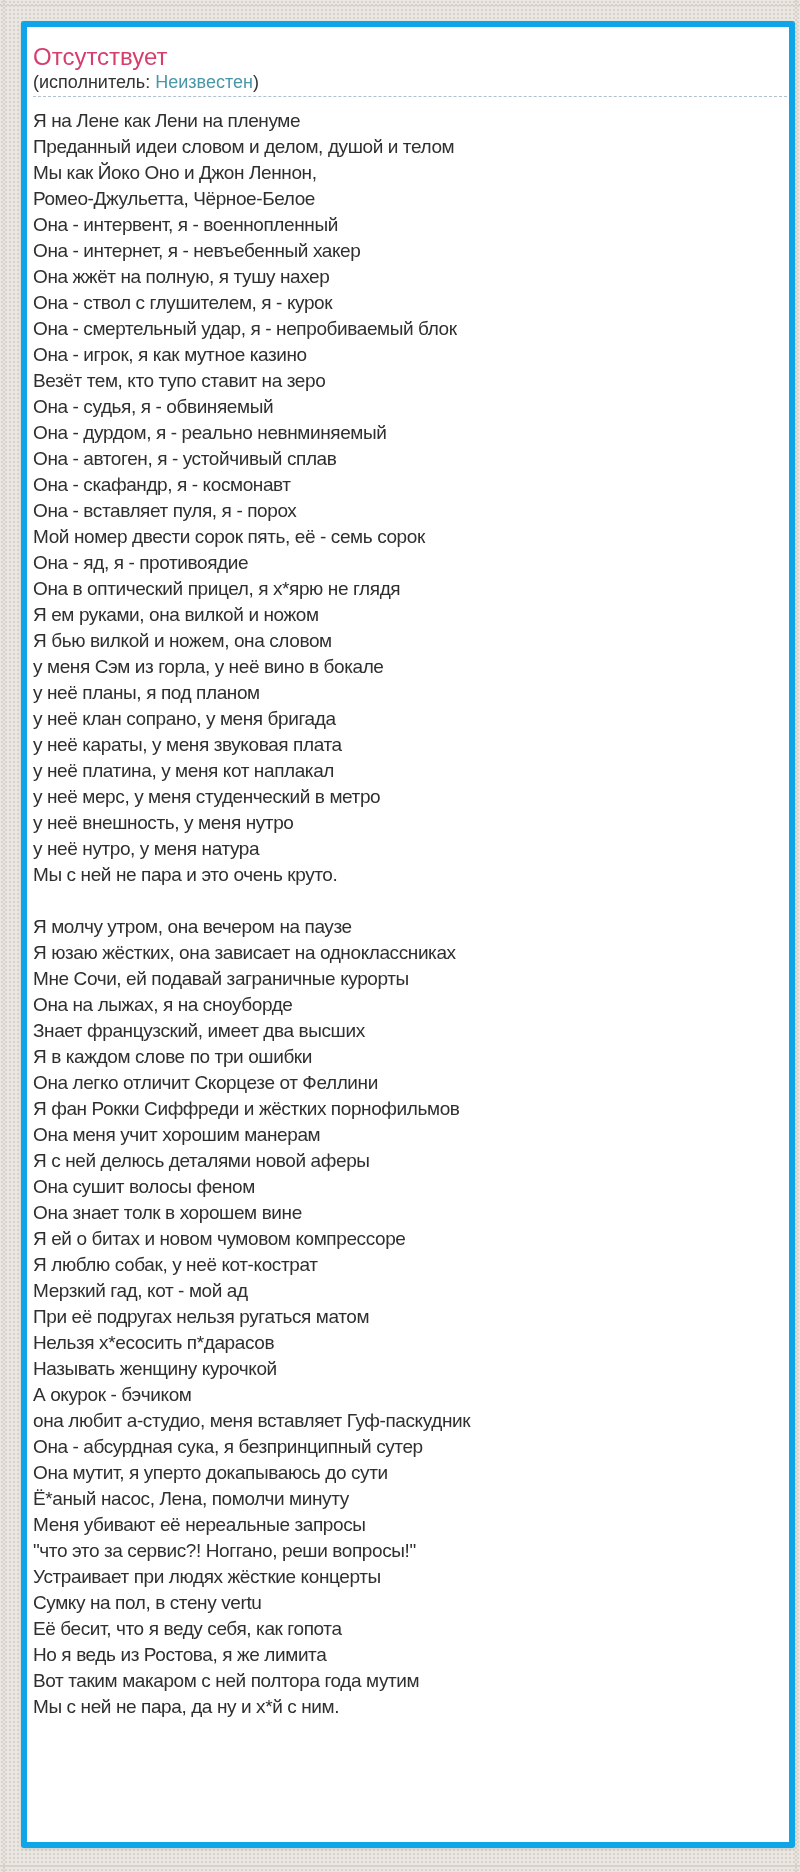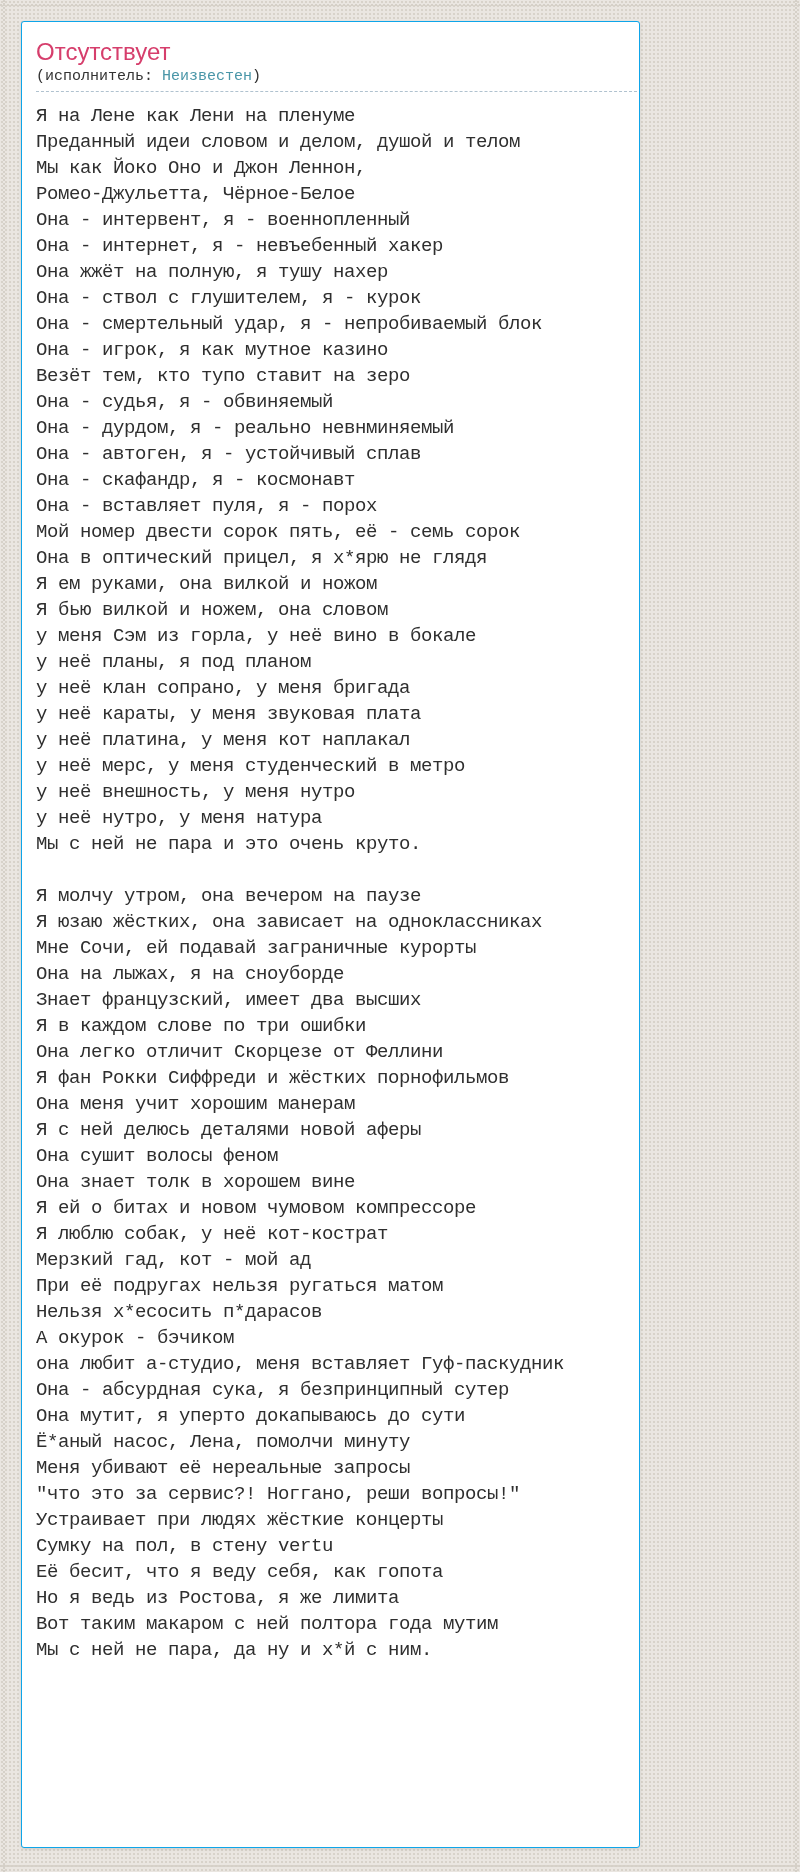--- a/index.html
+++ b/index.html
@@ -32,63 +32,61 @@
     width: 0;
     border-left: 2px dotted #d5d0c8;
   }
   .edge-dotted-left { left: 3px; }
   .edge-dotted-right { right: 3px; }
 
   .card {
     position: absolute;
     left: 21px;
     top: 21px;
-    width: 619px;
+    width: 774px;
     height: 1827px;
     box-sizing: border-box;
     background: #ffffff;
-    border: 1px solid #0ea5e9;
+    border: 6px solid #0ea5e9;
     border-radius: 3px;
     box-shadow: 0 1px 3px rgba(0,0,0,0.12);
-    padding: 16px 2px 0 14px;
+    padding: 16px 2px 0 6px;
   }
   .title {
     margin: 0;
     font-size: 24px;
     font-weight: 400;
     line-height: 28px;
     color: #d63e6c;
     letter-spacing: 0;
     cursor: pointer;
     display: inline-block;
   }
   .artist-line {
     margin-top: 2px;
-    font-size: 15px;
+    font-size: 18px;
     color: #333333;
     line-height: 18px;
-    font-family: Liberation Mono, monospace;
   }
   .artist-link {
     color: #4a96a8;
     text-decoration: none;
     cursor: pointer;
   }
   .separator {
     margin-top: 5px;
     border-top: 1px dashed #b0c2cf;
     height: 0;
   }
   .lyrics {
     margin-top: 11px;
     font-size: 19px;
     letter-spacing: -0.4px;
     color: #2f2f2f;
     line-height: 26px;
-    font-family: Liberation Mono, monospace;
   }
   .lyric-line {
     white-space: pre;
   }
 </style>
 </head>
 <body>
 
 <div class="edge-dotted-top"></div>
 <div class="edge-dotted-bottom"></div>
@@ -113,20 +111,21 @@
       <div class="lyric-line">Она - ствол с глушителем, я - курок</div>
       <div class="lyric-line">Она - смертельный удар, я - непробиваемый блок</div>
       <div class="lyric-line">Она - игрок, я как мутное казино</div>
       <div class="lyric-line">Везёт тем, кто тупо ставит на зеро</div>
       <div class="lyric-line">Она - судья, я - обвиняемый</div>
       <div class="lyric-line">Она - дурдом, я - реально невнминяемый</div>
       <div class="lyric-line">Она - автоген, я - устойчивый сплав</div>
       <div class="lyric-line">Она - скафандр, я - космонавт</div>
       <div class="lyric-line">Она - вставляет пуля, я - порох</div>
       <div class="lyric-line">Мой номер двести сорок пять, её - семь сорок</div>
+      <div class="lyric-line">Она - яд, я - противоядие</div>
       <div class="lyric-line">Она в оптический прицел, я х*ярю не глядя</div>
       <div class="lyric-line">Я ем руками, она вилкой и ножом</div>
       <div class="lyric-line">Я бью вилкой и ножем, она словом</div>
       <div class="lyric-line">у меня Сэм из горла, у неё вино в бокале</div>
       <div class="lyric-line">у неё планы, я под планом</div>
       <div class="lyric-line">у неё клан сопрано, у меня бригада</div>
       <div class="lyric-line">у неё караты, у меня звуковая плата</div>
       <div class="lyric-line">у неё платина, у меня кот наплакал</div>
       <div class="lyric-line">у неё мерс, у меня студенческий в метро</div>
       <div class="lyric-line">у неё внешность, у меня нутро</div>
@@ -143,20 +142,21 @@
       <div class="lyric-line">Я фан Рокки Сиффреди и жёстких порнофильмов</div>
       <div class="lyric-line">Она меня учит хорошим манерам</div>
       <div class="lyric-line">Я с ней делюсь деталями новой аферы</div>
       <div class="lyric-line">Она сушит волосы феном</div>
       <div class="lyric-line">Она знает толк в хорошем вине</div>
       <div class="lyric-line">Я ей о битах и новом чумовом компрессоре</div>
       <div class="lyric-line">Я люблю собак, у неё кот-кострат</div>
       <div class="lyric-line">Мерзкий гад, кот - мой ад</div>
       <div class="lyric-line">При её подругах нельзя ругаться матом</div>
       <div class="lyric-line">Нельзя х*есосить п*дарасов</div>
+      <div class="lyric-line">Называть женщину курочкой</div>
       <div class="lyric-line">А окурок - бэчиком</div>
       <div class="lyric-line">она любит а-студио, меня вставляет Гуф-паскудник</div>
       <div class="lyric-line">Она - абсурдная сука, я безпринципный сутер</div>
       <div class="lyric-line">Она мутит, я уперто докапываюсь до сути</div>
       <div class="lyric-line">Ё*аный насос, Лена, помолчи минуту</div>
       <div class="lyric-line">Меня убивают её нереальные запросы</div>
       <div class="lyric-line">"что это за сервис?! Ноггано, реши вопросы!"</div>
       <div class="lyric-line">Устраивает при людях жёсткие концерты</div>
       <div class="lyric-line">Сумку на пол, в стену vertu</div>
       <div class="lyric-line">Её бесит, что я веду себя, как гопота</div>

